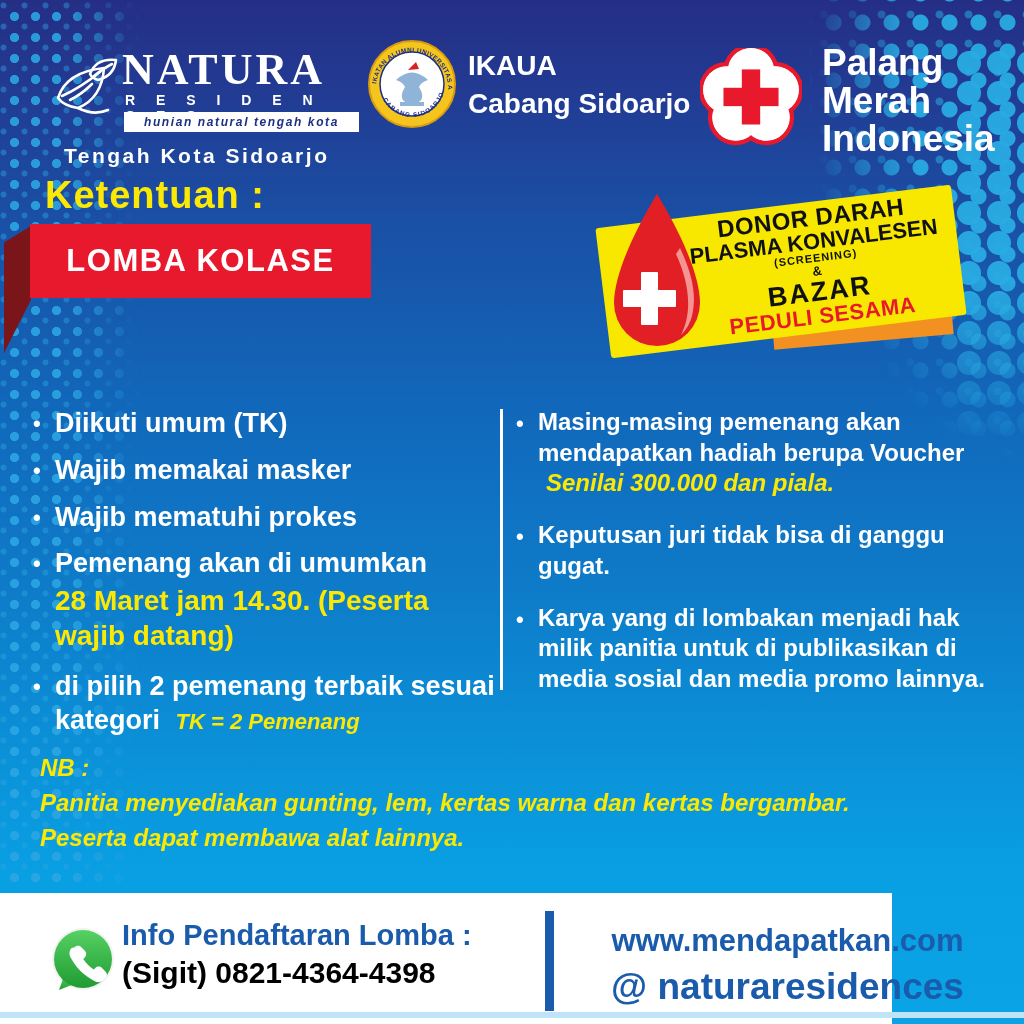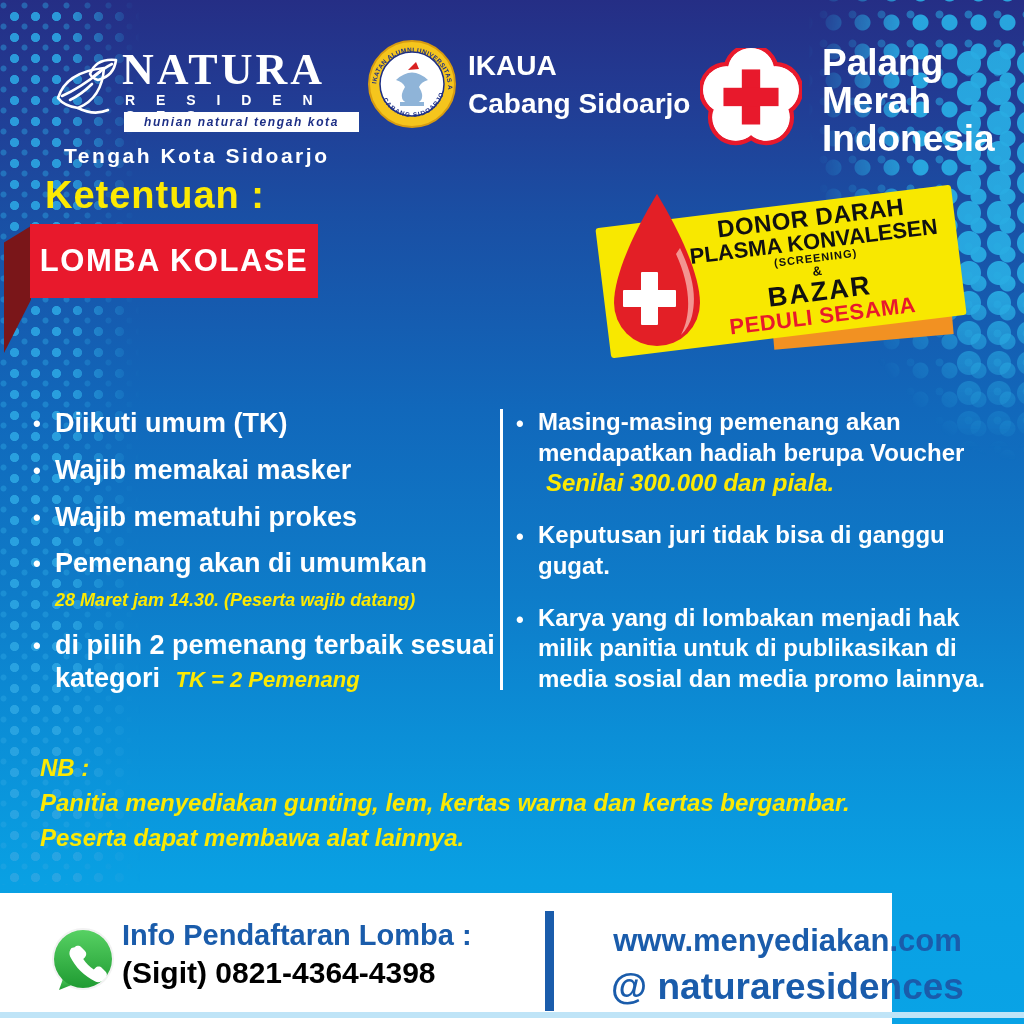--- a/index.html
+++ b/index.html
@@ -39,21 +39,21 @@
   .ikaua .name{position:absolute;left:100px;top:12px;font-size:28px;font-weight:bold;white-space:nowrap;}
   .ikaua .branch{position:absolute;left:100px;top:50px;font-size:28px;font-weight:bold;white-space:nowrap;}
   .pmi{position:absolute;left:700px;top:40px;color:#fff;}
   .pmi .flower{position:absolute;left:0;top:8px;}
   .pmi .ptxt{position:absolute;left:122px;top:4px;font-size:37px;font-weight:bold;line-height:38px;white-space:nowrap;}
 
   
   .ketentuan{position:absolute;left:45px;top:174px;font-size:38px;font-weight:bold;color:#fce903;letter-spacing:1px;}
   .ribbon-fold{position:absolute;left:4px;top:226px;width:27px;height:127px;background:#7a1619;
     clip-path:polygon(100% 0,100% 58%,0 100%,0 13%);}
-  .ribbon{position:absolute;left:30px;top:224px;width:288px;height:74px;background:#e8192c;
+  .ribbon{position:absolute;left:30px;top:224px;width:341px;height:74px;background:#e8192c;
     display:flex;align-items:center;justify-content:center;}
   .ribbon .rtxt{color:#fff;font-size:31px;font-weight:bold;letter-spacing:1.5px;white-space:nowrap;}
 
   
   .orange-shadow{position:absolute;left:772px;top:296px;width:180px;height:46px;background:#f29122;transform:rotate(-5deg);}
   .ybanner{position:absolute;left:602px;top:206px;width:358px;height:131px;background:#f8e800;transform:rotate(-7deg);border-radius:3px;
     display:flex;flex-direction:column;align-items:center;justify-content:center;padding-left:72px;box-sizing:border-box;}
   .ybanner div{white-space:nowrap;color:#111;font-weight:900;line-height:1.04;}
   .ev1{font-size:24px;letter-spacing:.5px;}
   .ev2{font-size:22px;}
@@ -63,21 +63,21 @@
   .ev6{font-size:22px;color:#e8192c !important;letter-spacing:.5px;}
   .drop{position:absolute;left:604px;top:190px;}
 
   
   .col-left{position:absolute;left:33px;top:407px;width:472px;color:#fff;}
   .col-right{position:absolute;left:516px;top:407px;width:494px;color:#fff;}
   .rule{font-size:27px;font-weight:bold;line-height:1.25;margin-bottom:13px;display:flex;}
   .rule .blt{width:22px;flex:0 0 22px;font-size:22px;line-height:1.5;}
   .rule .body{flex:1;}
   .col-right .rule{font-size:24px;line-height:1.28;margin-bottom:21px;}
-  .note-block{display:block;color:#fce903;font-style:italic;font-size:18px;margin-top:8px;}
+  .note-block{display:block;color:#fce903;font-size:28px;margin-top:2px;}
   .note-inline{color:#fce903;font-style:italic;margin-left:8px;}
   .col-left .note-inline{font-size:22px;}
   .col-right .note-inline{font-size:24px;}
   .vdivider{position:absolute;left:500px;top:409px;width:3px;height:281px;background:#fff;}
 
   
   .nb{position:absolute;left:40px;top:750px;color:#fce903;font-size:24px;font-weight:bold;font-style:italic;line-height:35px;}
 
   
   .footer{position:absolute;left:0;top:893px;width:892px;height:131px;background:#fff;}
@@ -257,18 +257,18 @@
       </defs>
       <circle cx="33" cy="33" r="31" fill="#f2f2f2"></circle>
       <path d="M14 50 L9 64 L24 58 Z" fill="url(#wag)"></path>
       <circle cx="33" cy="33" r="29" fill="url(#wag)"></circle>
       <path d="M22 17 c2.5-2.5 6-2.5 8.5 0 l4.5 4.5 c2.5 2.5 2.5 6 0 8.5 l-2 2 c3.5 5.5 8 10 13.5 13.5 l2-2 c2.5-2.5 6-2.5 8.5 0 l4.5 4.5 c2.5 2.5 2.5 6 0 8.5 l-2.5 2.5 c-2.5 2.5-7 3.5-10.5 2 c-7-3.5-13.5-8-19-13.5 c-5.5-5.5-10-12-13.5-19 c-1.5-3.5-0.5-8 2-10.5 z" fill="#ffffff" transform="translate(7.5,8) scale(0.78)"></path>
     </svg>
     <div class="c-label">Info Pendaftaran Lomba :</div>
     <div class="c-phone">(Sigit) 0821-4364-4398</div>
     <div class="fbar"></div>
     <div class="fright">
-      <div class="website">www.menyediakan.com</div>
+      <div class="website">www.mendapatkan.com</div>
       <div class="social">@ naturaresidences</div>
     </div>
   </div>
   <div class="bottom-strip"></div>
 </div>
 
 </body></html>

